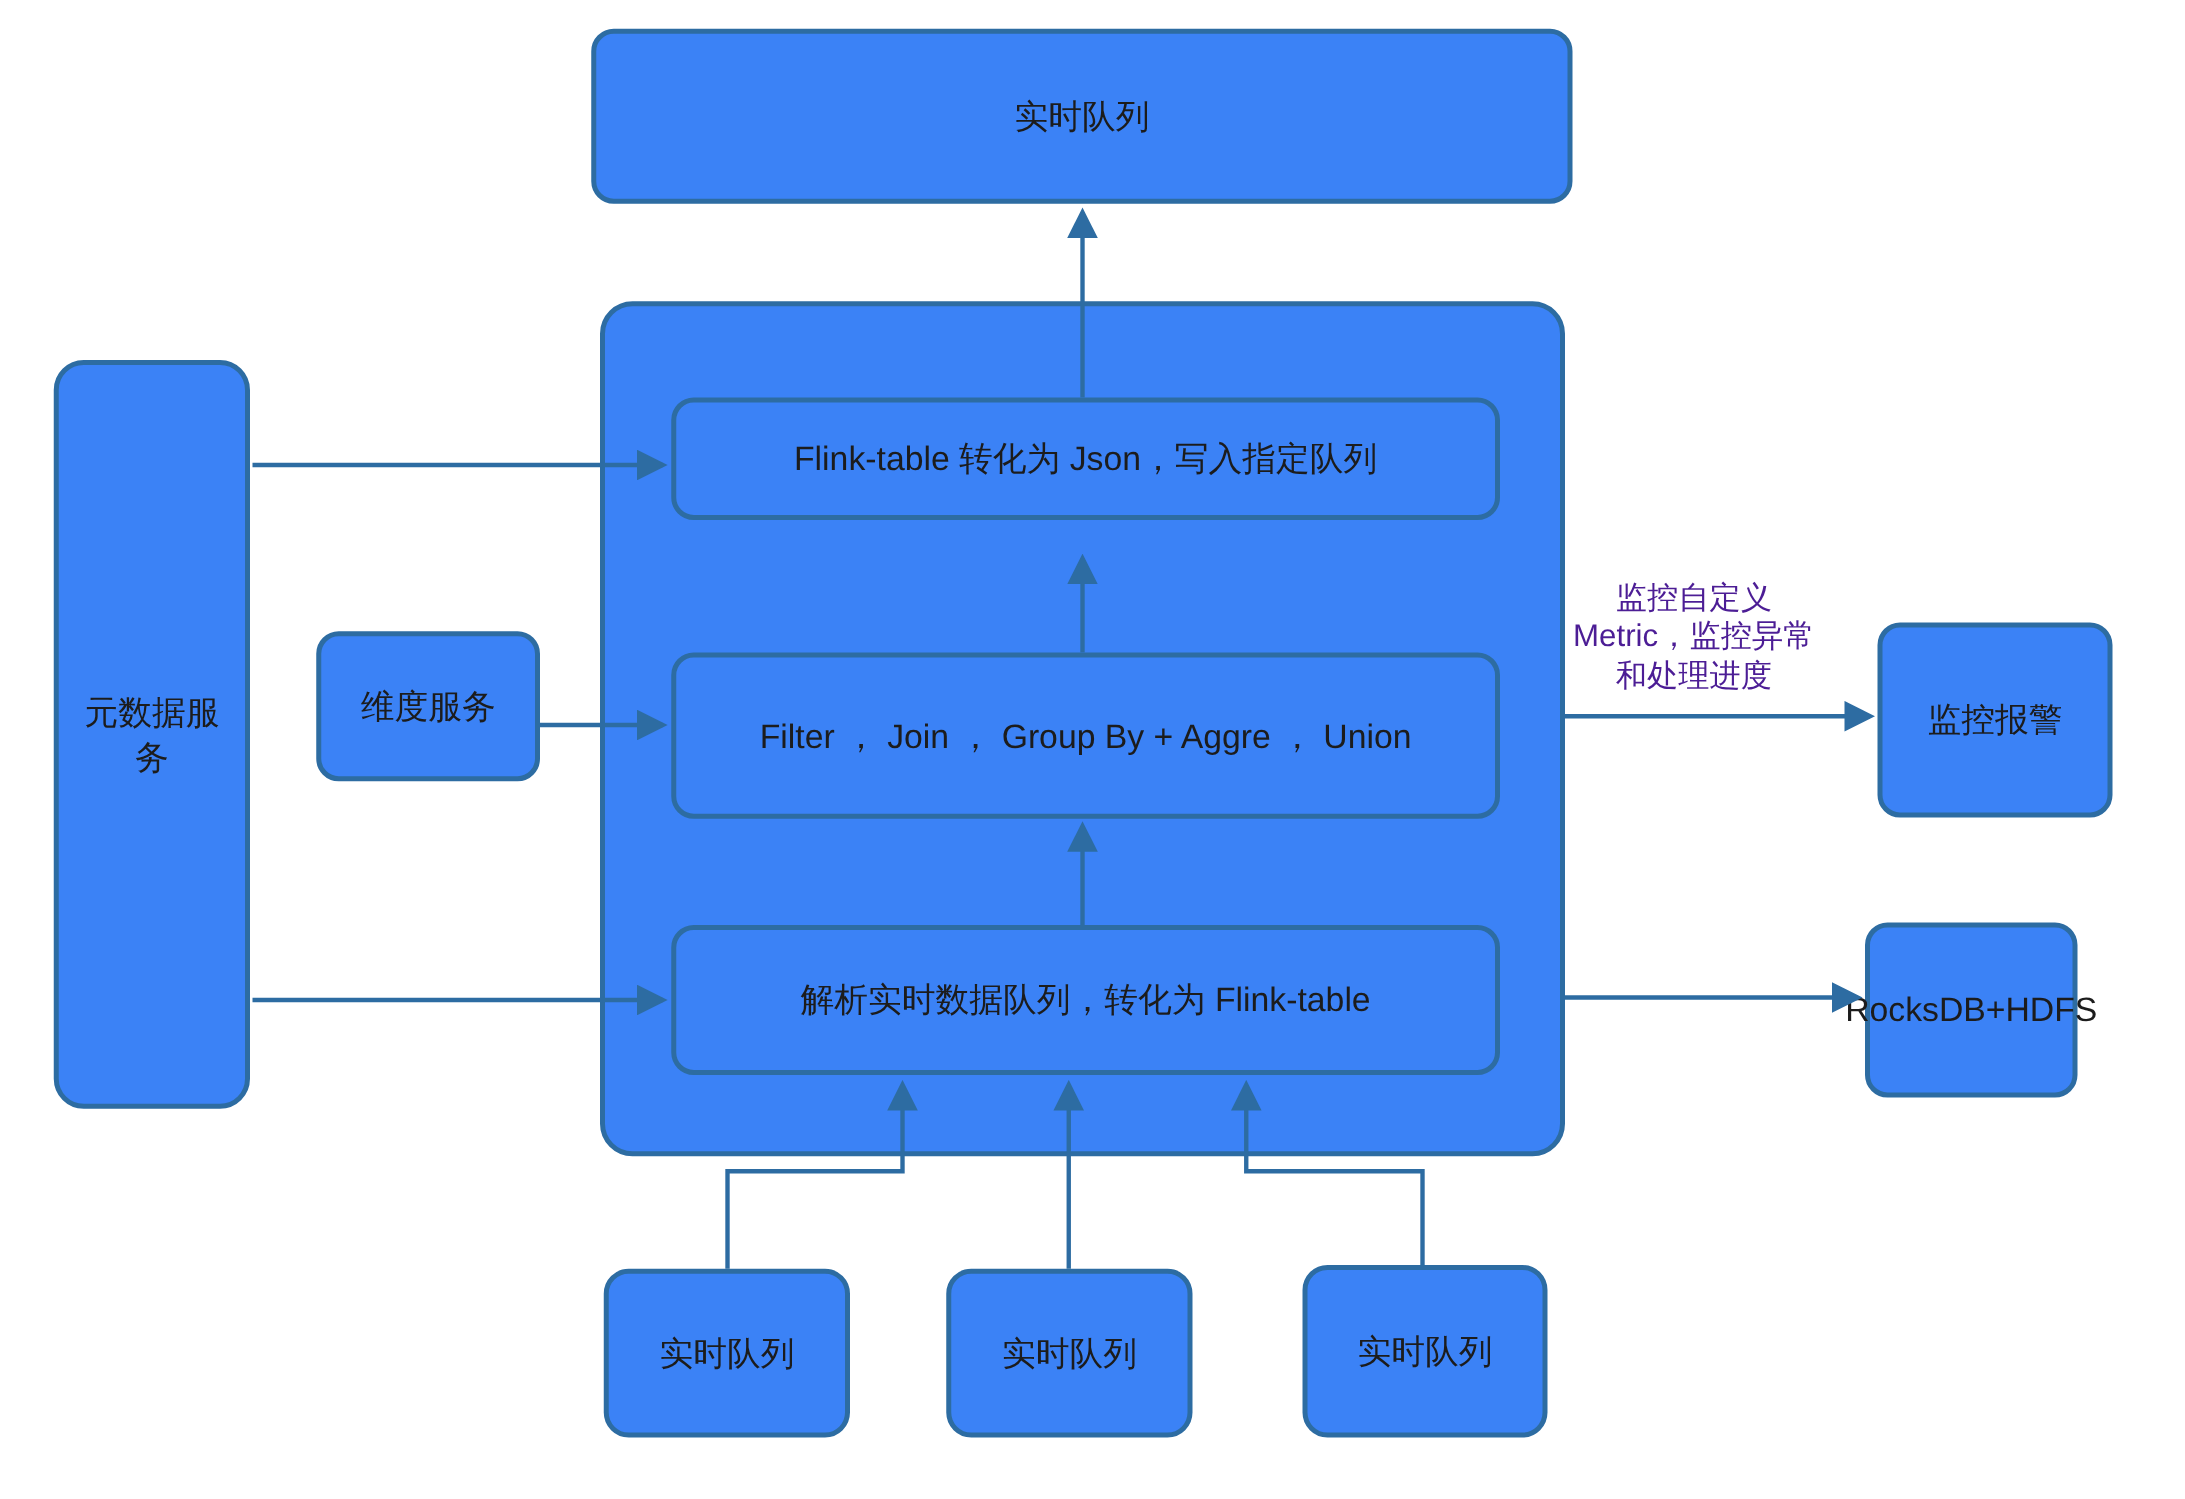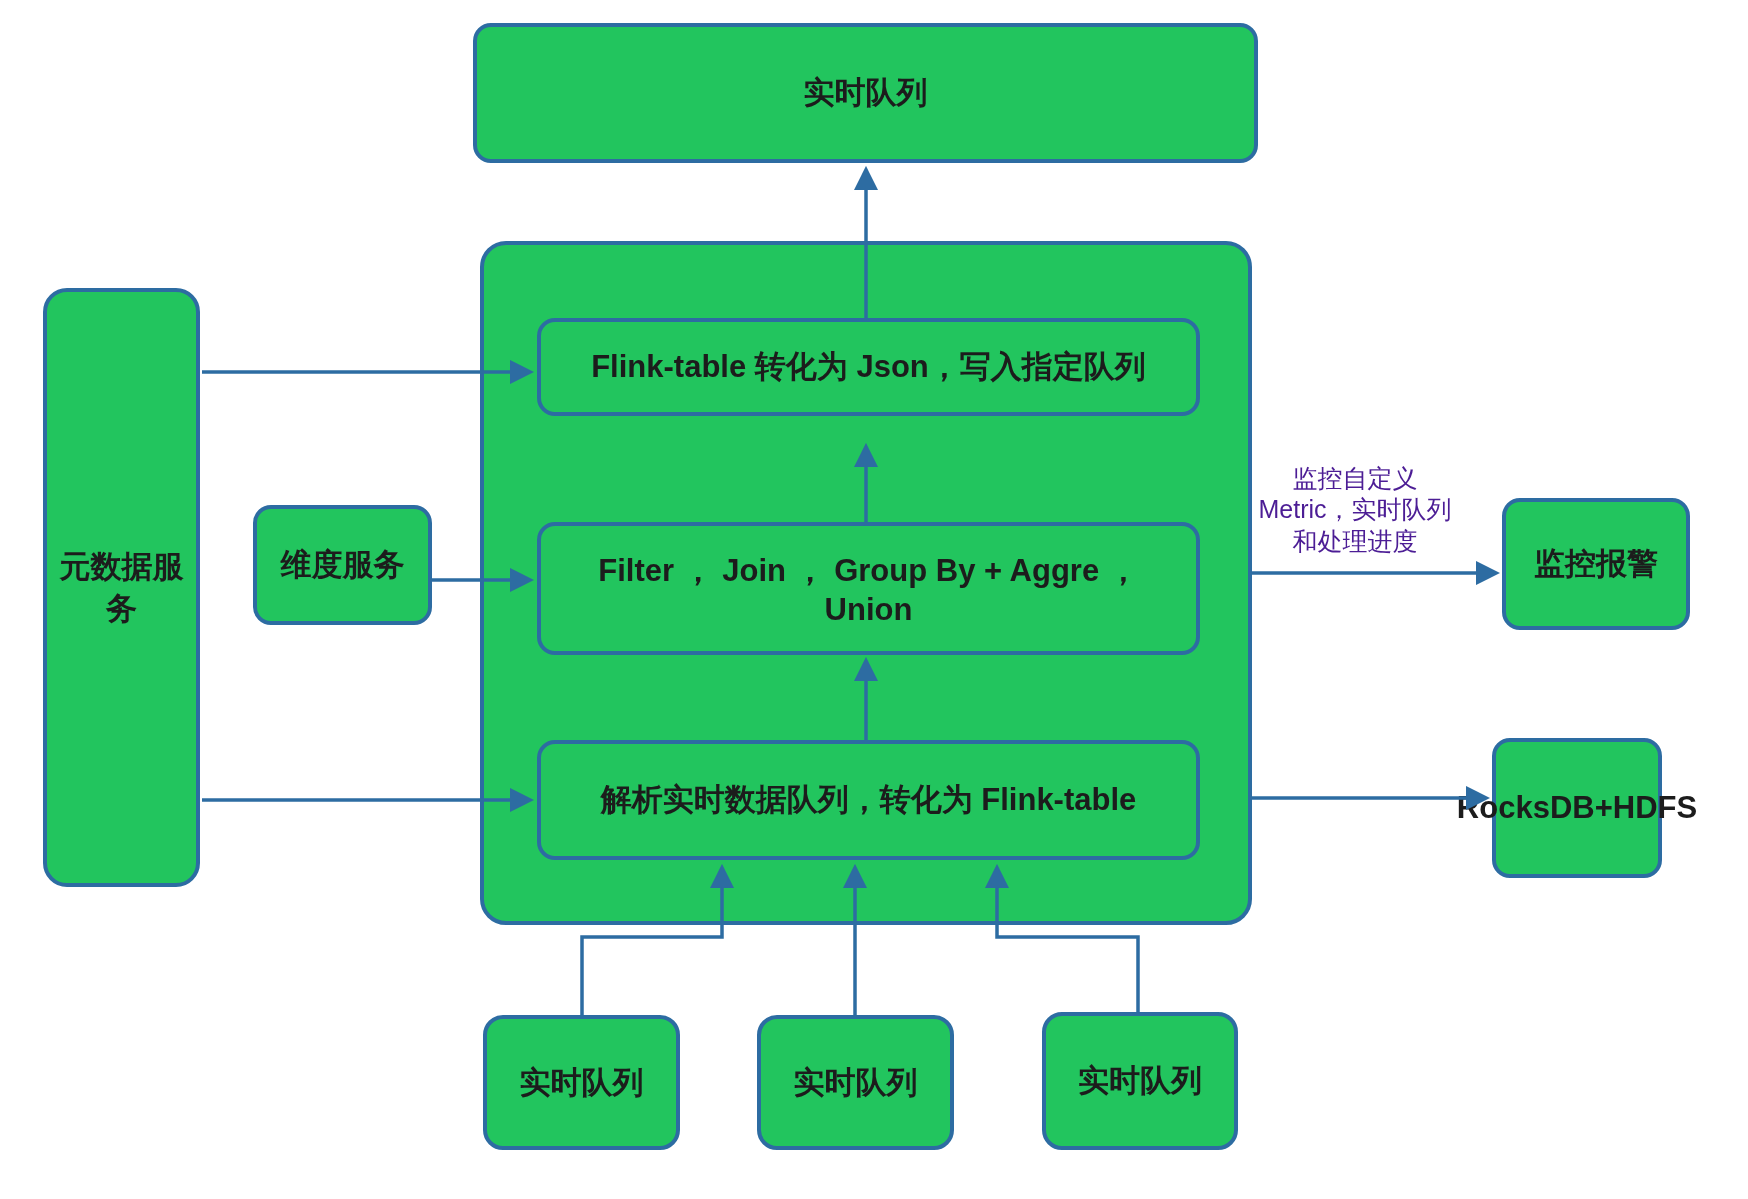--- a/index.html
+++ b/index.html
@@ -2,33 +2,33 @@
 <html><head>
 <meta charset="utf-8">
 <style>
   html,body { margin:0; padding:0; background:#ffffff; }
   .canvas {
     position:relative; width:1748px; height:1199px; background:#ffffff;
     font-family:"Liberation Sans", sans-serif; color:#1c1c1c; overflow:hidden;
   }
   .node {
     position:absolute; box-sizing:border-box;
-    border:4px solid #2d6ca2; border-radius:18px; background:#22c55e;
+    border:4px solid #2d6ca2; border-radius:18px; background:#3b82f6;
     display:flex; align-items:center; justify-content:center; text-align:center;
-    font-size:31px; z-index:2; padding:0 10px;font-weight:bold;
+    font-size:27px; z-index:2; padding:0 10px;
   }
   .node span { display:block; }
   .n-container { left:480px; top:241px; width:772px; height:684px; border-radius:26px; z-index:1; }
   .n-top    { left:473px;  top:23px;   width:785px; height:140px; }
   .n-box1   { left:537px;  top:318px;  width:663px; height:98px; }
   .n-box2   { left:537px;  top:522px;  width:663px; height:133px; }
   .n-box3   { left:537px;  top:740px;  width:663px; height:120px; }
   .n-meta   { left:43px;   top:288px;  width:157px; height:599px; border-radius:24px; }
   .n-dim    { left:253px;  top:505px;  width:179px; height:120px; }
-  .n-alarm  { left:1502px; top:498px;  width:188px; height:132px; }
+  .n-alarm  { left:1502px; top:498px;  width:188px; height:156px; }
   .n-rocks  { left:1492px; top:738px;  width:170px; height:140px; }
   .n-q1     { left:483px;  top:1015px; width:197px; height:135px; border-radius:20px; }
   .n-q2     { left:757px;  top:1015px; width:197px; height:135px; border-radius:20px; }
   .n-q3     { left:1042px; top:1012px; width:196px; height:138px; border-radius:20px; }
   .label-block {
     position:absolute; text-align:center; font-size:25px; line-height:1.25;
     z-index:3; color:#4c1d95;
   }
   .lb-monitor { left:1238px; top:463px; width:234px; }
   .lb-state   { left:1243px; top:742px; width:234px; }
@@ -84,21 +84,21 @@
   <div class="node n-q2">
     <span>实时队列</span>
   </div>
 
   <div class="node n-q3">
     <span>实时队列</span>
   </div>
 
   <div class="label-block lb-monitor">
     <div>监控自定义</div>
-    <div>Metric，实时队列</div>
+    <div>Metric，监控异常</div>
     <div>和处理进度</div>
   </div>
 
 
   <svg class="edges-layer" viewBox="0 0 1748 1199">
     <defs>
       <marker id="ah" viewBox="0 0 12 12" refX="10" refY="6" markerWidth="7" markerHeight="7" orient="auto-start-reverse">
         <path d="M0,0 L12,6 L0,12 Z" style="fill:#2d6ca2; stroke:none;"></path>
       </marker>
     </defs>

